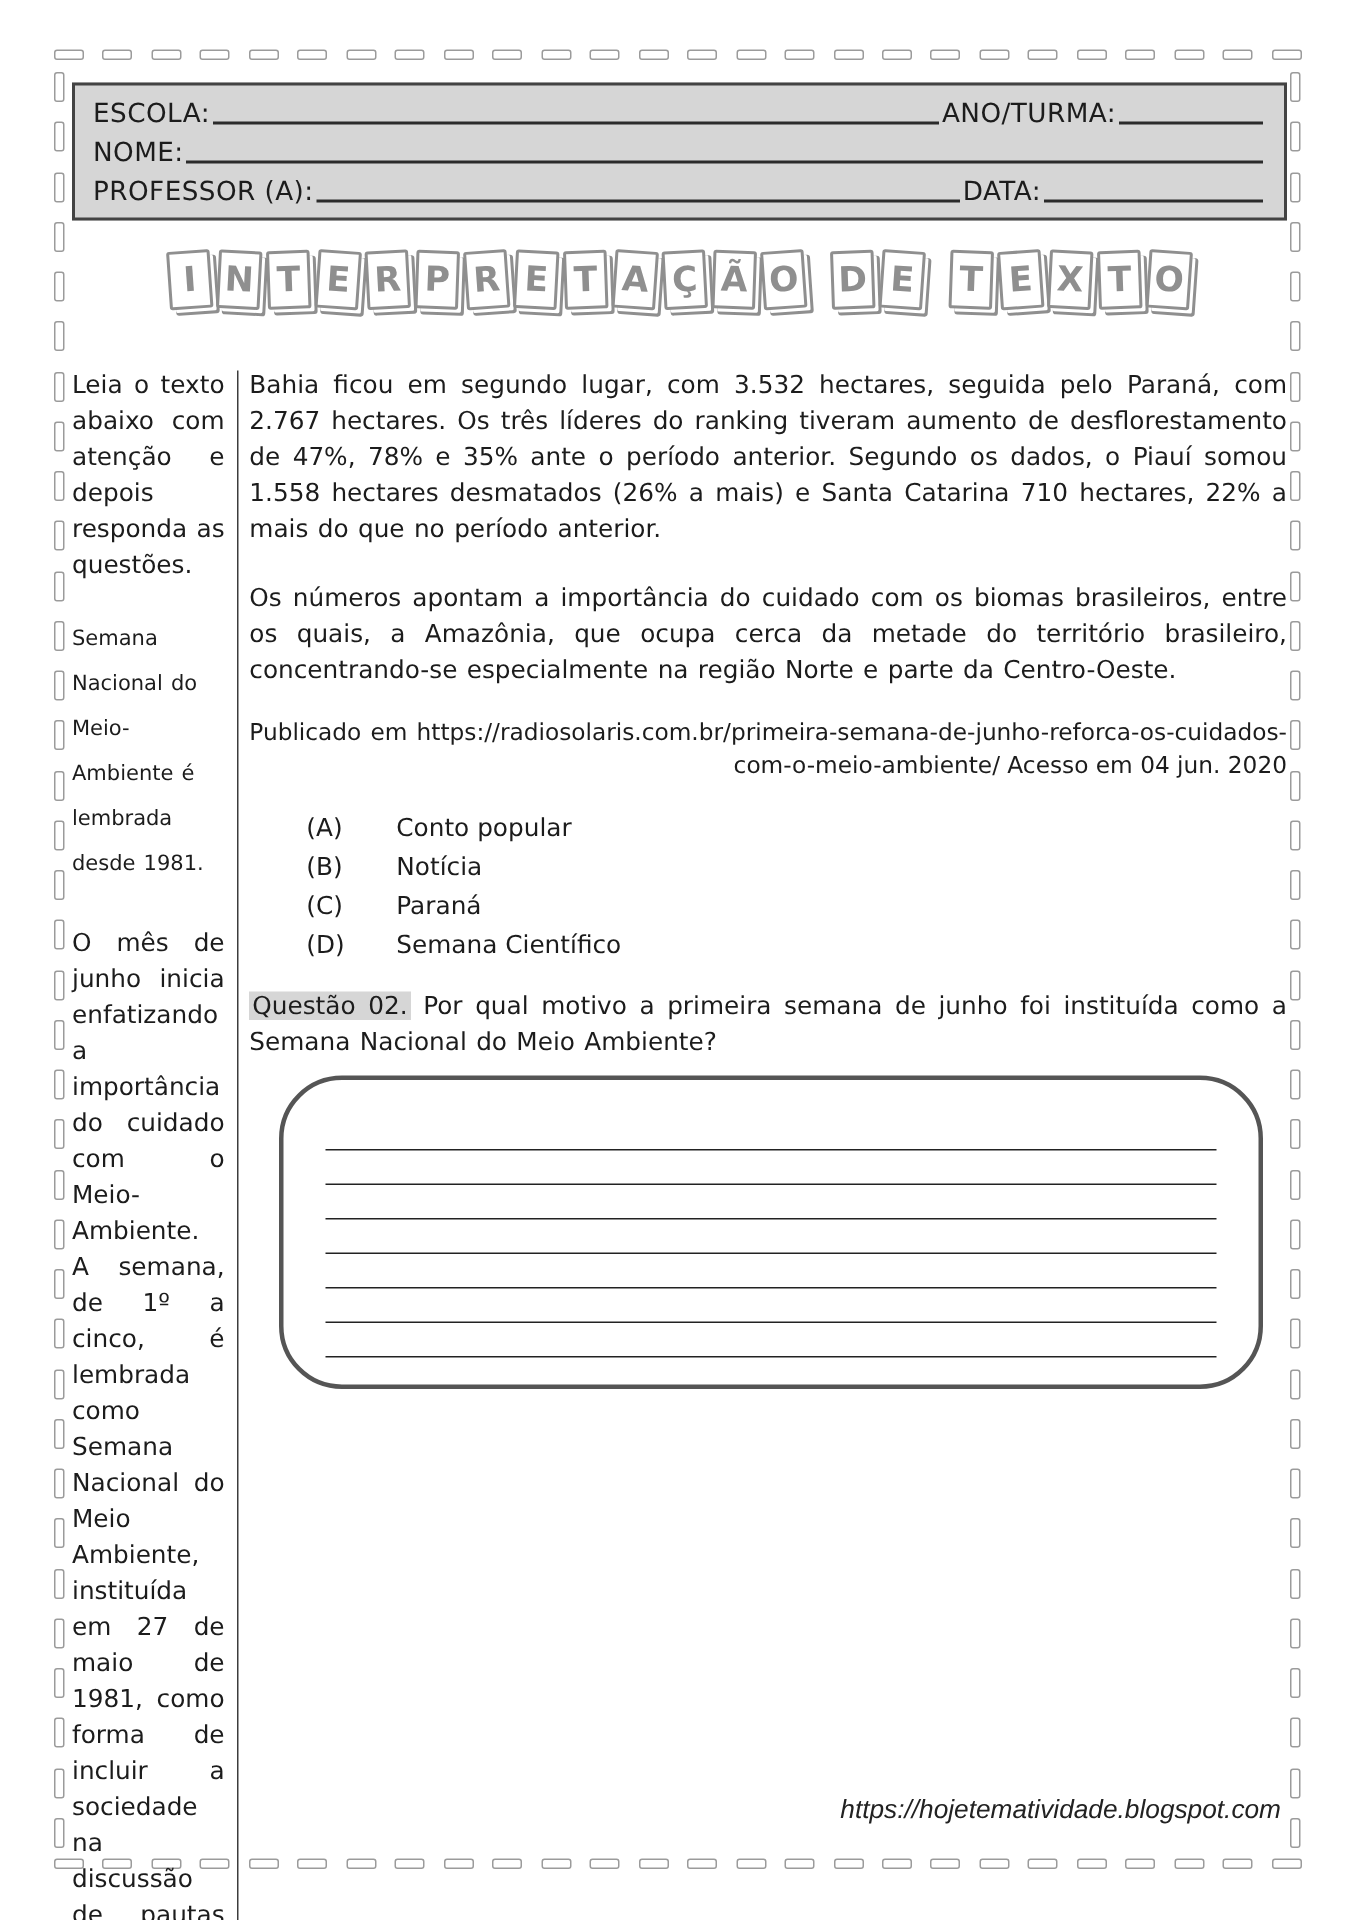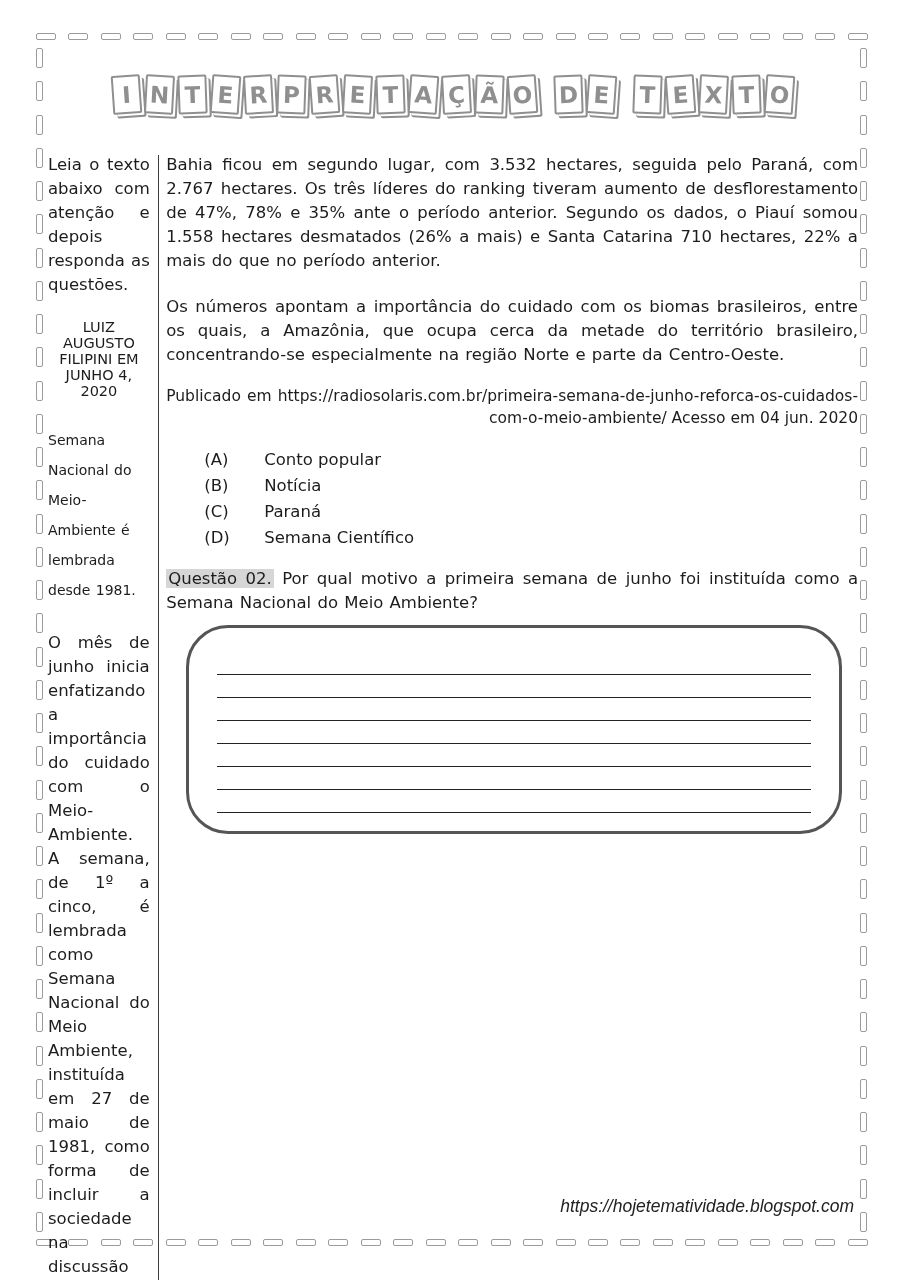--- a/index.html
+++ b/index.html
@@ -229,28 +229,45 @@
       <span class="dash-v"></span>
       <span class="dash-v"></span>
       <span class="dash-v"></span>
       <span class="dash-v"></span>
       <span class="dash-v"></span>
       <span class="dash-v"></span>
     </div>
 
   <div class="content">
 
+    <div class="header-box">
+      <div class="hrow">
+        <span class="hlabel">ESCOLA:</span>
+        <span class="hline"></span>
+        <span class="hlabel">ANO/TURMA:</span>
+        <span class="hline hline-ano"></span>
+      </div>
+      <div class="hrow">
+        <span class="hlabel">NOME:</span>
+        <span class="hline"></span>
+      </div>
+      <div class="hrow">
+        <span class="hlabel">PROFESSOR (A):</span>
+        <span class="hline"></span>
+        <span class="hlabel">DATA:</span>
+        <span class="hline hline-data"></span>
+      </div>
+    </div>
 
     <div class="banner"><span class="block" style="transform: rotate(-4deg);">I</span><span class="block" style="transform: rotate(3deg);">N</span><span class="block" style="transform: rotate(-2deg);">T</span><span class="block" style="transform: rotate(4deg);">E</span><span class="block" style="transform: rotate(-3deg);">R</span><span class="block" style="transform: rotate(2deg);">P</span><span class="block" style="transform: rotate(-4deg);">R</span><span class="block" style="transform: rotate(3deg);">E</span><span class="block" style="transform: rotate(-2deg);">T</span><span class="block" style="transform: rotate(4deg);">A</span><span class="block" style="transform: rotate(-3deg);">Ç</span><span class="block" style="transform: rotate(2deg);">Ã</span><span class="block" style="transform: rotate(-4deg);">O</span><span class="block-gap"></span><span class="block" style="transform: rotate(-2deg);">D</span><span class="block" style="transform: rotate(4deg);">E</span><span class="block-gap"></span><span class="block" style="transform: rotate(2deg);">T</span><span class="block" style="transform: rotate(-4deg);">E</span><span class="block" style="transform: rotate(3deg);">X</span><span class="block" style="transform: rotate(-2deg);">T</span><span class="block" style="transform: rotate(4deg);">O</span></div>
 
     <div class="cols">
 
       <div class="col-left">
         <p class="body">Leia o texto abaixo com atenção e depois responda as questões.</p>
-        <div class="byline">LUIZ AUGUSTO FILIPINI EM JUNHO 4, 2020</div>
         <div class="lead">Semana Nacional do Meio-Ambiente é lembrada desde 1981.</div>
         <p class="body">O mês de junho inicia enfatizando a importância do cuidado com o Meio-Ambiente. A semana, de 1º a cinco, é lembrada como Semana Nacional do Meio Ambiente, instituída em 27 de maio de 1981, como forma de incluir a sociedade na discussão de pautas que busquem a preservação do patrimônio natural brasileiro.</p>
 
       </div>
 
       <div class="divider"></div>
 
       <div class="col-right">
         <p class="body">Bahia ficou em segundo lugar, com 3.532 hectares, seguida pelo Paraná, com 2.767 hectares. Os três líderes do ranking tiveram aumento de desflorestamento de 47%, 78% e 35% ante o período anterior. Segundo os dados, o Piauí somou 1.558 hectares desmatados (26% a mais) e Santa Catarina 710 hectares, 22% a mais do que no período anterior.</p>
         <p class="body">Os números apontam a importância do cuidado com os biomas brasileiros, entre os quais, a Amazônia, que ocupa cerca da metade do território brasileiro, concentrando-se especialmente na região Norte e parte da Centro-Oeste.</p>

